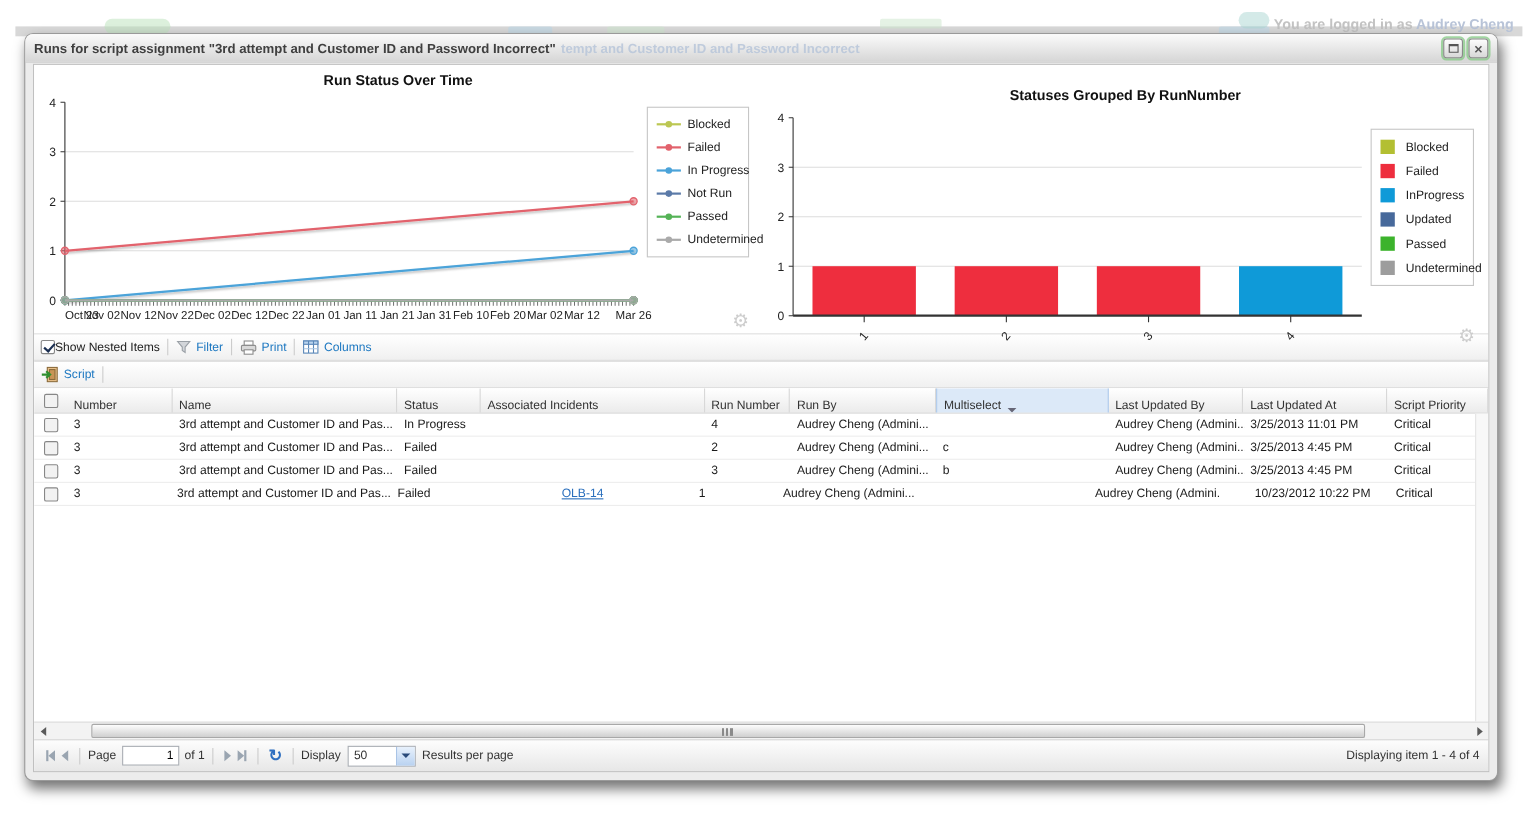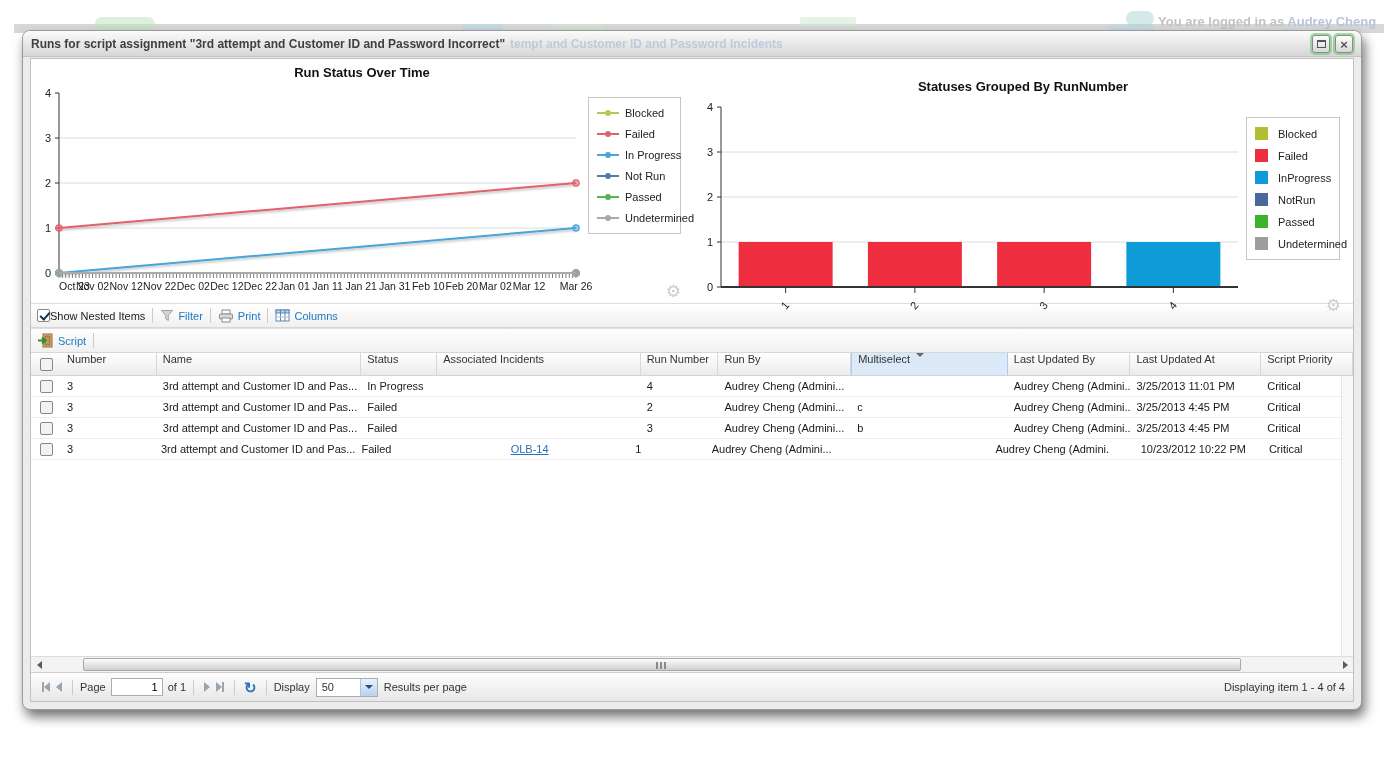--- a/index.html
+++ b/index.html
@@ -55,21 +55,21 @@
   .cb { width:13px; height:13px; border:1px solid #878787; background:#fff; border-radius:2px; position:relative; flex:none; cursor:pointer; }
   .cb.checked::after { content:""; position:absolute; left:2px; top:2px; width:8px; height:4px;
                        border-left:2px solid #1b2f52; border-bottom:2px solid #1b2f52; transform:rotate(-48deg); }
   .cb.dim { background:#f2f2f2; }
   .tb-label { margin-left:0; }
 
   
   .grid { flex:1; display:flex; flex-direction:column; position:relative; background:#fff; overflow:hidden; }
   .grid-header { height:23px; display:flex; background:linear-gradient(#ffffff,#ebebeb);
                  border-bottom:1px solid #d4d4d4; font-size:11px; color:#333; }
-  .hcell { display:flex; align-items:flex-start; padding:0 6px; border-right:1px solid #d8d8d8; white-space:nowrap; overflow:hidden; cursor:pointer; }
+  .hcell { display:flex; align-items:flex-end; padding:0 6px; border-right:1px solid #d8d8d8; white-space:nowrap; overflow:hidden; cursor:pointer; }
   .hcell.hl { background:#dce9f8; border-left:1px solid #aecaec; border-right:1px solid #aecaec; }
   .sort-arrow { width:0; height:0; border-left:4px solid transparent; border-right:4px solid transparent; border-top:4px solid #667; margin-left:6px; }
   .grid-row { height:21px; display:flex; align-items:center; border-bottom:1px solid #ededed; font-size:11px; color:#1a1a1a; cursor:default; }
   .cell { padding:0 6px; white-space:nowrap; overflow:hidden; }
   .cbcell { display:flex; align-items:center; justify-content:center; flex:none; }
   .lnk { color:#2a6fbd; text-decoration:underline; cursor:pointer; }
   .vstrip { position:absolute; right:0; top:23px; bottom:0; width:12px; background:#f8f8f8; border-left:1px solid #e4e4e4; }
 
   
   .hscroll { height:16px; background:#f3f3f3; border-top:1px solid #dcdcdc; position:relative; }
@@ -113,21 +113,21 @@
 <div class="bg-blob" style="left:1108px;top:24px;width:46px;height:9px;background:#bcd8ea;"></div>
 <div class="ghost-badge"></div>
 <div class="ghost-login">
   <span>You are logged in as</span>
   <span class="usr">Audrey Cheng</span>
 </div>
 
 <div class="dialog">
   <div class="titlebar">
     <span class="title">Runs for script assignment "3rd attempt and Customer ID and Password Incorrect"</span>
-    <span class="ghost-title">tempt and Customer ID and Password Incidents</span>
+    <span class="ghost-title">tempt and Customer ID and Password Incorrect</span>
     <span class="win-btns">
       <span class="win-btn">
           <span class="max-glyph"></span>
         </span>
       <span class="win-btn">
           <span class="close-glyph">×</span>
         </span>
     </span>
   </div>
 
@@ -426,21 +426,21 @@
             <div class="legend-item">
               <span class="lg-sq" style="background: rgb(238, 46, 62);"></span>
               <span>Failed</span>
             </div>
             <div class="legend-item">
               <span class="lg-sq" style="background: rgb(15, 154, 216);"></span>
               <span>InProgress</span>
             </div>
             <div class="legend-item">
               <span class="lg-sq" style="background: rgb(71, 105, 155);"></span>
-              <span>NotRun</span>
+              <span>Updated</span>
             </div>
             <div class="legend-item">
               <span class="lg-sq" style="background: rgb(60, 179, 44);"></span>
               <span>Passed</span>
             </div>
             <div class="legend-item">
               <span class="lg-sq" style="background: rgb(157, 157, 157);"></span>
               <span>Undetermined</span>
             </div>
           </div>

